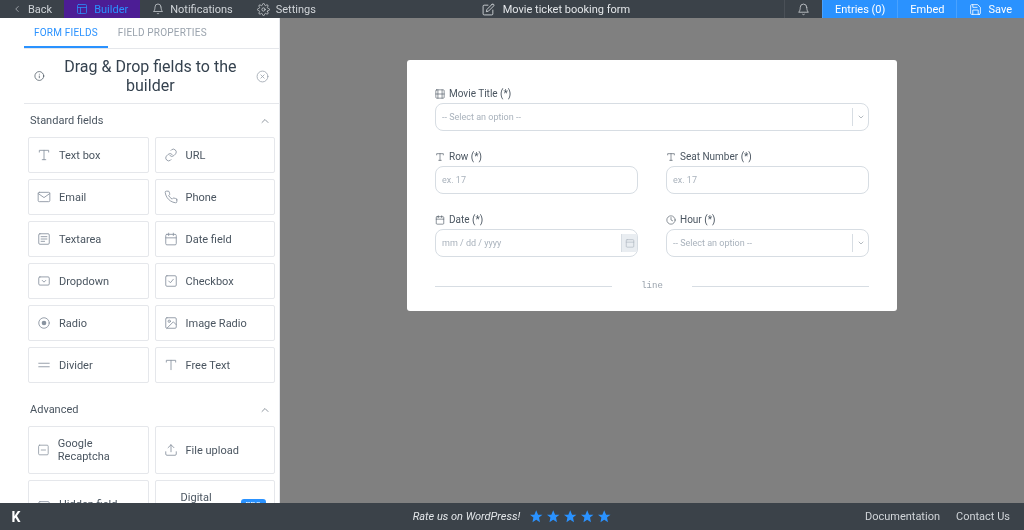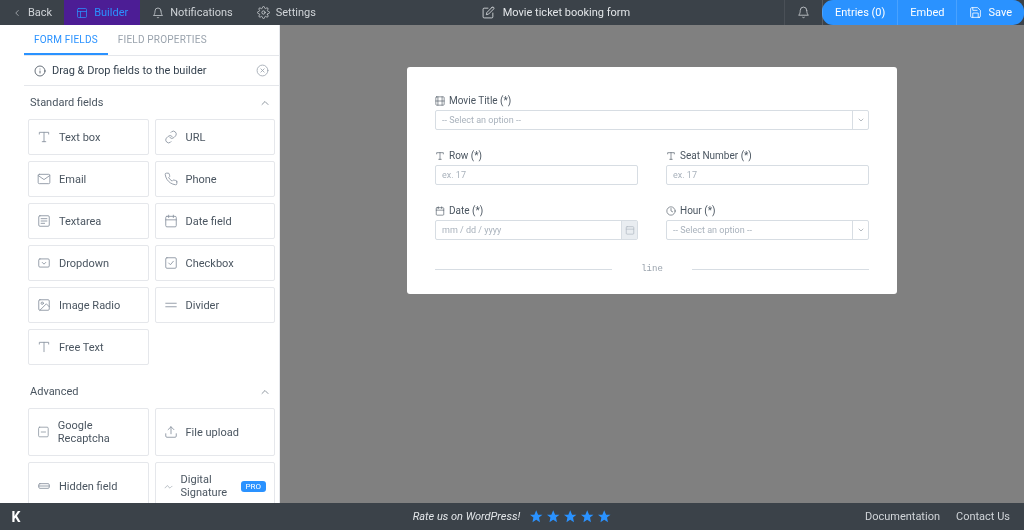--- a/index.html
+++ b/index.html
@@ -1,54 +1,54 @@
 <!DOCTYPE html>
 <html><head>
 <meta charset="utf-8">
 <style>
 * { box-sizing: border-box; margin: 0; padding: 0; }
 html,body { width: 1024px; height: 530px; font-family: -apple-system, BlinkMacSystemFont, "Segoe UI", Roboto, Helvetica, Arial, sans-serif; overflow: hidden; }
 body { display: flex; flex-direction: column; background: #808080; }
 
 
-.topbar { height: 25px; background: #3b4249; display: flex; align-items: stretch; color: #d0d4d8; font-size: 11px; }
+.topbar { height: 18px; background: #3b4249; display: flex; align-items: stretch; color: #d0d4d8; font-size: 11px; }
 .topbar .tab { display: flex; align-items: center; gap: 6px; padding: 0 12px; cursor: pointer; }
 .topbar .tab.active { background: #4c1d95; color: #2a92ff; }
 .topbar .spacer { flex: 1; }
 .topbar .title-wrap { display: flex; align-items: center; gap: 8px; color: #e3e6e9; }
 .topbar .right { display: flex; align-items: stretch; }
 .topbar .right .tab { border-left: 1px solid rgba(255,255,255,0.08); }
-.topbar .blue-group { background: #2a92ff; color: #fff; display: flex; align-items: stretch; border-radius: 11px; }
+.topbar .blue-group { background: #2a92ff; color: #fff; display: flex; align-items: stretch; }
 .topbar .blue-group .tab { border-left: 1px solid rgba(255,255,255,0.15); }
 
 svg { display: block; }
 
 
 .main { flex: 1; display: flex; overflow: hidden; }
 .sidebar { width: 280px; background: #fff; border-right: 1px solid #e5e7eb; display: flex; flex-direction: column; overflow-y: auto; padding-left: 24px; }
 .side-tabs { display: flex; border-bottom: 1px solid #e5e7eb; font-size: 10px; }
 .side-tab { padding: 9px 10px 8px; color: #9aa3ad; cursor: pointer; letter-spacing: .2px; }
 .side-tab.active { color: #2a92ff; border-bottom: 2px solid #2a92ff; }
-.dragdrop { display: flex; align-items: center; padding: 8px 10px; font-size: 11px; color: #35424f; border-bottom: 1px solid #e5e7eb; gap: 6px; text-align: center; }
+.dragdrop { display: flex; align-items: center; padding: 8px 10px; font-size: 16px; color: #35424f; border-bottom: 1px solid #e5e7eb; gap: 6px; text-align: center; }
 .dragdrop .close { margin-left: auto; color: #9aa3ad; }
 .section-h { display: flex; align-items: center; padding: 10px 8px 10px 6px; font-size: 11px; color: #4a5560; cursor: pointer; }
 .section-h .chev { margin-left: auto; }
 .fields-grid { display: grid; grid-template-columns: 1fr 1fr; gap: 6px; padding: 0 4px 10px; }
 .field-item { border: 1px solid #e5e7eb; border-radius: 2px; padding: 10px 8px; font-size: 11px; color: #4a5560; display: flex; align-items: center; gap: 8px; cursor: grab; }
 .field-item .pro { margin-left: auto; background: #2a92ff; color: #fff; border-radius: 3px; font-size: 8px; padding: 1px 5px; }
 
 .canvas-wrap { flex: 1; padding: 32px 32px 0 32px; overflow-y: auto; }
 .canvas-wrap::-webkit-scrollbar, .sidebar::-webkit-scrollbar { width: 10px; }
 .canvas-wrap::-webkit-scrollbar-thumb { background: #bcc4cc; border-radius: 5px; }
 .sidebar::-webkit-scrollbar-thumb { background: #d8dde2; border-radius: 5px; }
 .form-card { width: 490px; background: #fff; border-radius: 3px; padding: 28px 28px 20px; margin: 10px auto; }
 .form-row { display: flex; gap: 28px; margin-bottom: 20px; }
 .form-col { flex: 1; }
 .fld-label { font-size: 10px; color: #4a5560; display: flex; align-items: center; gap: 4px; margin-bottom: 4px; }
-.fld-input { height: 20px; border: 1px solid #d7dde3; border-radius: 2px; padding: 0 6px; font-size: 9px; color: #a9b2bc; display: flex; align-items: center; background: #fff; }
+.fld-input { height: 28px; border: 1px solid #d7dde3; border-radius: 8px; padding: 0 6px; font-size: 9px; color: #a9b2bc; display: flex; align-items: center; background: #fff; }
 .fld-input.sel { justify-content: space-between; }
 .fld-input .caret-box { width: 16px; height: 18px; margin: -6px -6px -6px 0; border-left: 1px solid #d7dde3; display: flex; align-items: center; justify-content: center; }
 .fld-input .cal-box { width: 16px; height: 18px; margin: -6px -6px -6px 0; display: flex; align-items: center; justify-content: center; background: #e9edf1; border-left: 1px solid #d7dde3; }
 .line-row { display: flex; align-items: center; gap: 29px; margin-top: 24px; font-family: Liberation Mono, monospace; }
 .line-row hr { flex: 1; border: none; border-top: 1px solid #d7dde3; }
 .line-row span { font-size: 9px; color: #9aa3ad; }
 
 
 .footer { height: 27px; background: #3b4249; display: flex; align-items: center; color: #d0d4d8; }
 .footer .k { width: 20px; height: 20px; margin-left: 6px; display: flex; align-items: center; justify-content: center; font-weight: 700; font-size: 14px; color: #fff; }
@@ -221,20 +221,28 @@
     <div class="field-item">
       <svg class="icon-g" width="14" height="14" viewBox="0 0 24 24" style="color:#8a94a0;">
             <rect x="3" y="3" width="18" height="18" rx="2"></rect>
             <polyline points="8 12 11 15 16 9"></polyline>
           </svg>
       <span>Checkbox</span>
 
     </div>
     <div class="field-item">
       <svg class="icon-g" width="14" height="14" viewBox="0 0 24 24" style="color:#8a94a0;">
+            <circle cx="12" cy="12" r="9"></circle>
+            <circle cx="12" cy="12" r="4" fill="currentColor" stroke="none"></circle>
+          </svg>
+      <span>Radio</span>
+
+    </div>
+    <div class="field-item">
+      <svg class="icon-g" width="14" height="14" viewBox="0 0 24 24" style="color:#8a94a0;">
             <rect x="3" y="3" width="18" height="18" rx="2"></rect>
             <circle cx="9" cy="9" r="2"></circle>
             <polyline points="21 15 16 10 5 21"></polyline>
           </svg>
       <span>Image Radio</span>
 
     </div>
     <div class="field-item">
       <svg class="icon-g" width="14" height="14" viewBox="0 0 24 24" style="color:#8a94a0;">
             <line x1="3" y1="9" x2="21" y2="9"></line>

